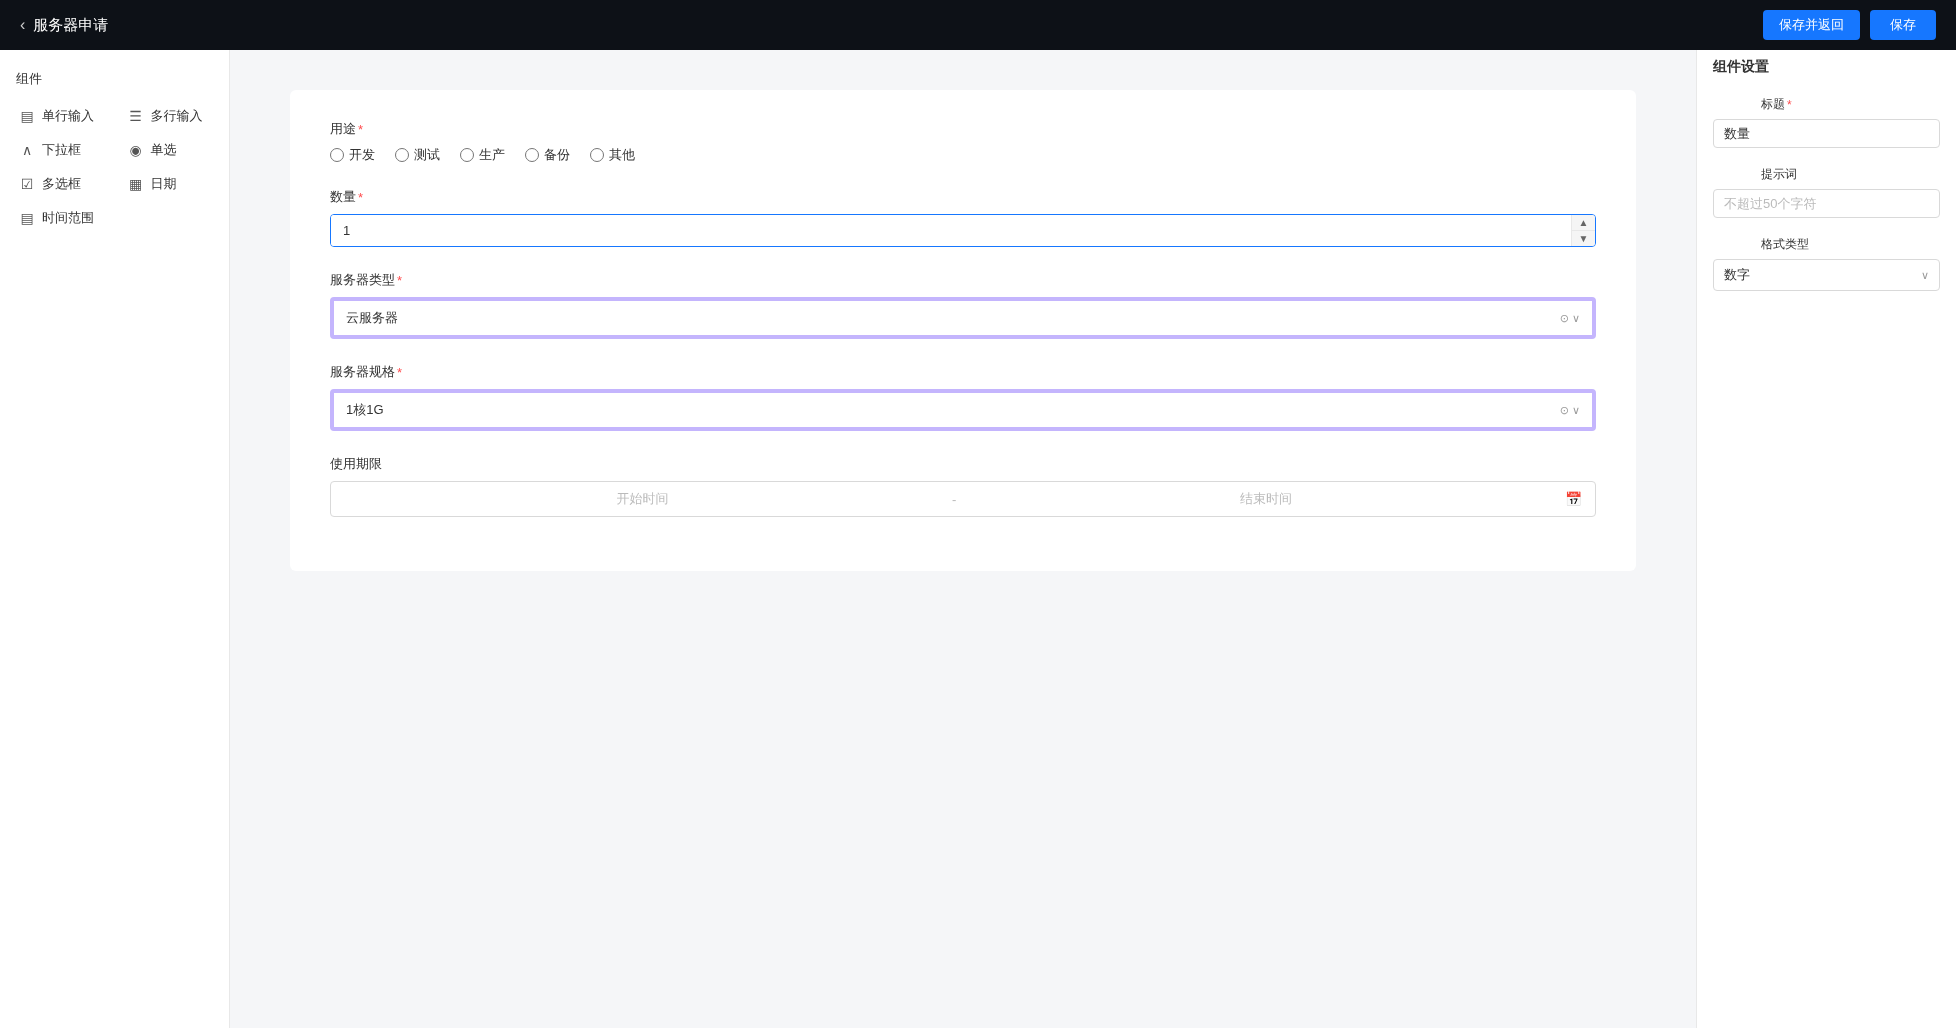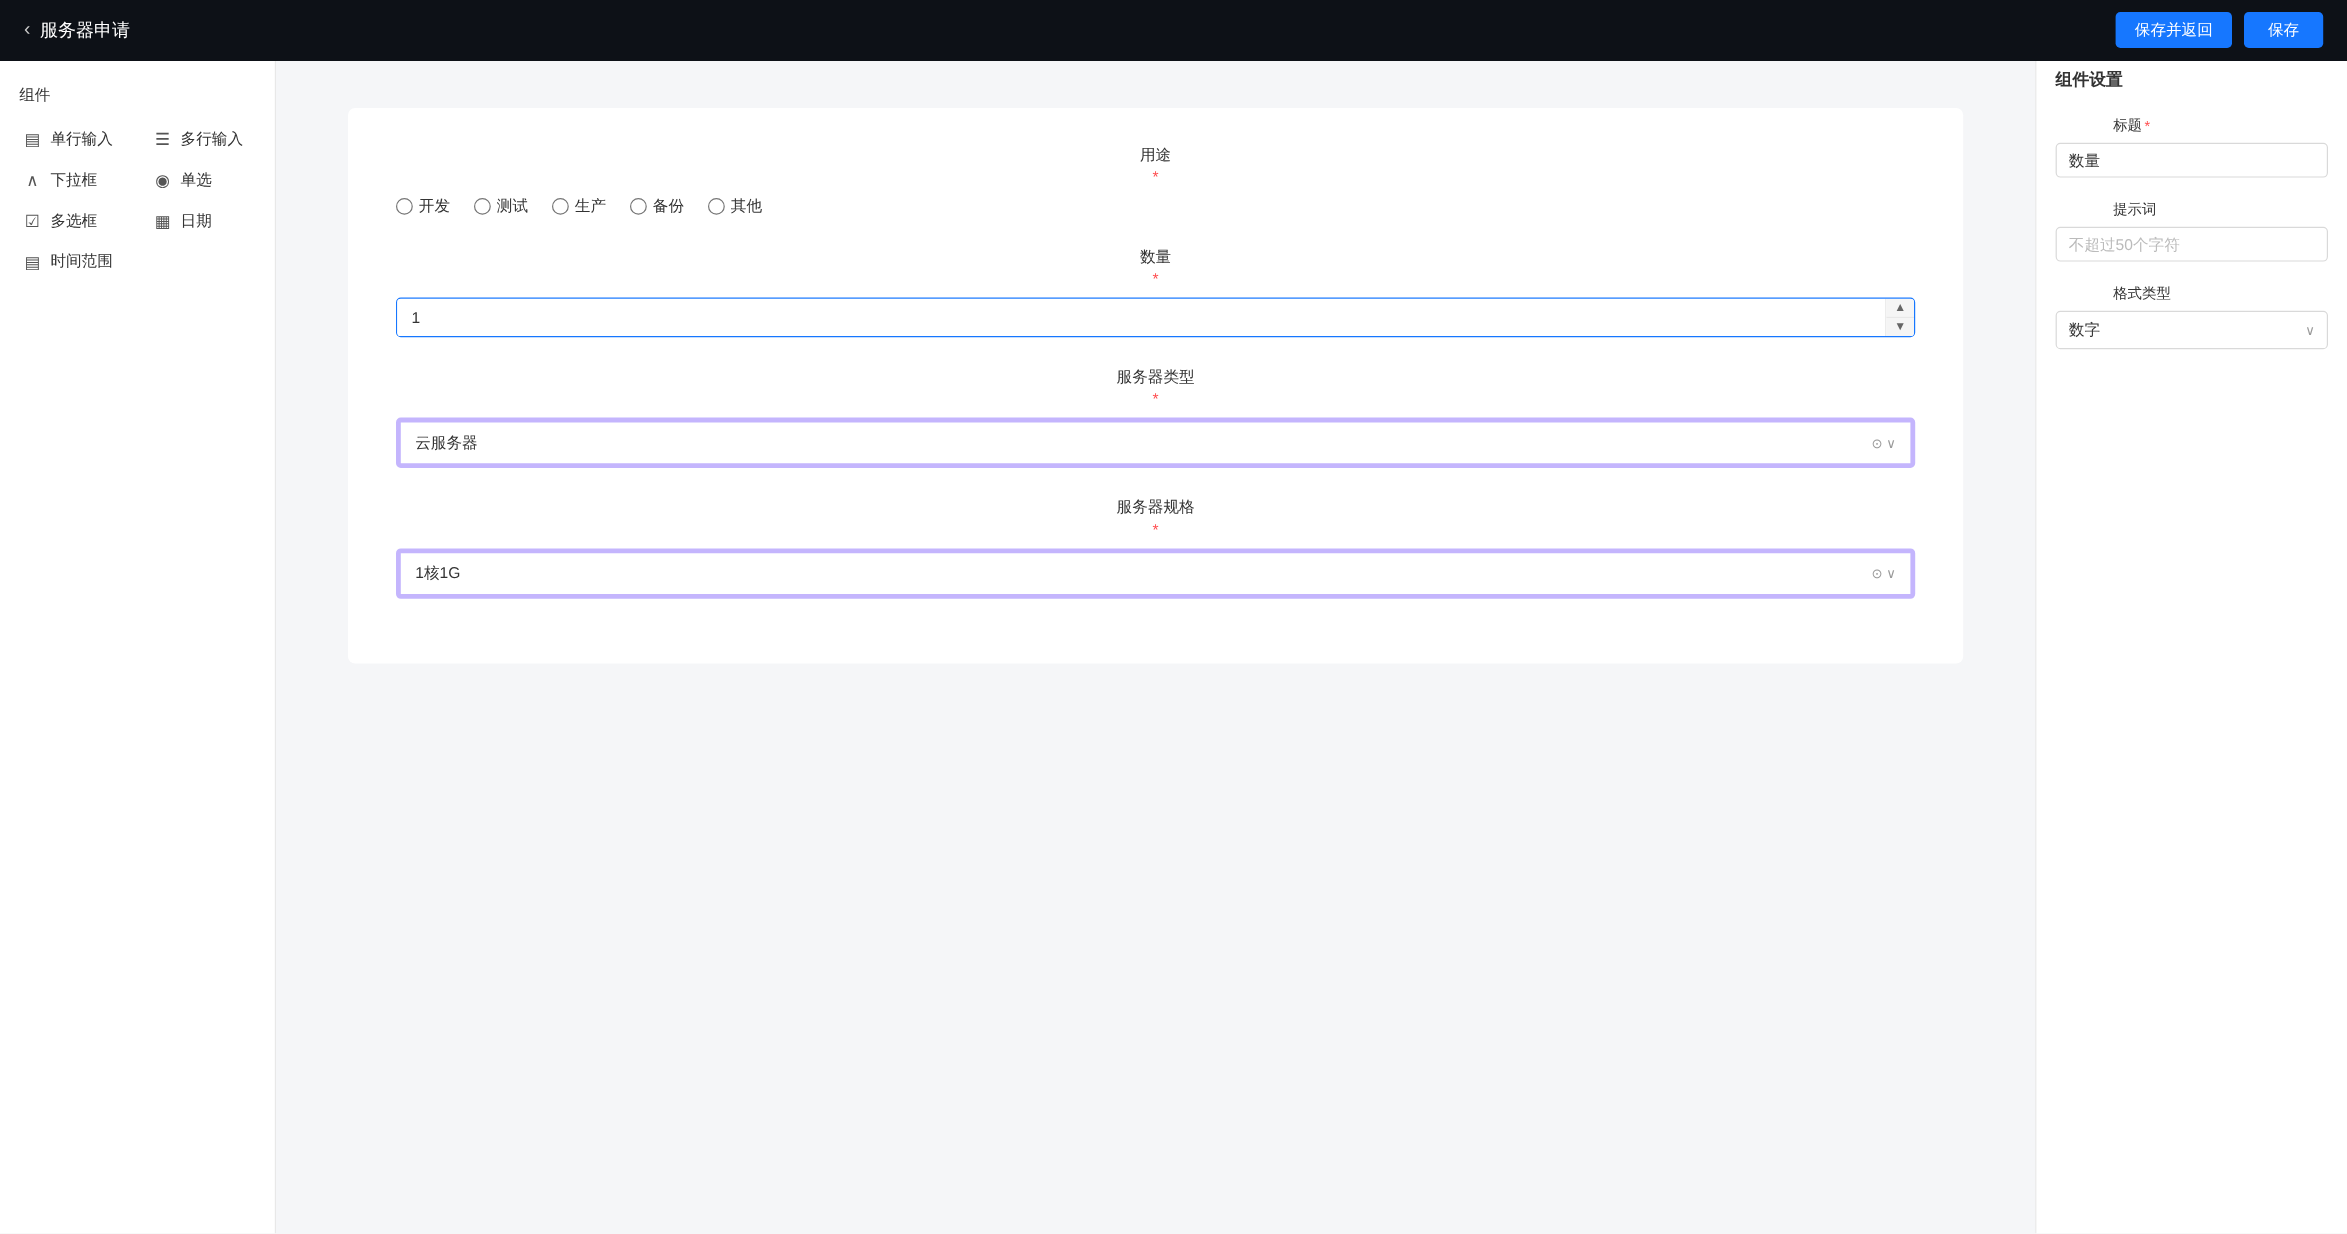--- a/index.html
+++ b/index.html
@@ -122,21 +122,20 @@
     .field-group {
       margin-bottom: 24px;
     }
     .field-label {
       font-size: 13px;
       color: #333;
       margin-bottom: 8px;
       display: flex;
       align-items: center;
       gap: 2px;
-      flex-direction: column;
     }
     .required-star {
       color: #ff4d4f;
     }
 
     
     .radio-group {
       display: flex;
       gap: 20px;
       align-items: center;
@@ -429,20 +428,31 @@
         <div class="field-label">
           <span>服务器规格</span>
           <span class="required-star">*</span>
         </div>
         <div class="select-wrapper">
           <span>1核1G</span>
           <span class="select-arrow">⊙ ∨</span>
         </div>
       </div>
 
+      <div class="field-group">
+        <div class="field-label">
+          <span>使用期限</span>
+        </div>
+        <div class="date-range-wrapper">
+          <span class="date-placeholder">开始时间</span>
+          <span class="date-separator">-</span>
+          <span class="date-placeholder">结束时间</span>
+          <span class="date-cal-icon">📅</span>
+        </div>
+      </div>
 
     </div>
   </div>
 
   <div class="right-panel">
     <div class="panel-title">组件设置</div>
 
     <div class="panel-field">
       <div class="panel-label">
         <span>标题</span>

